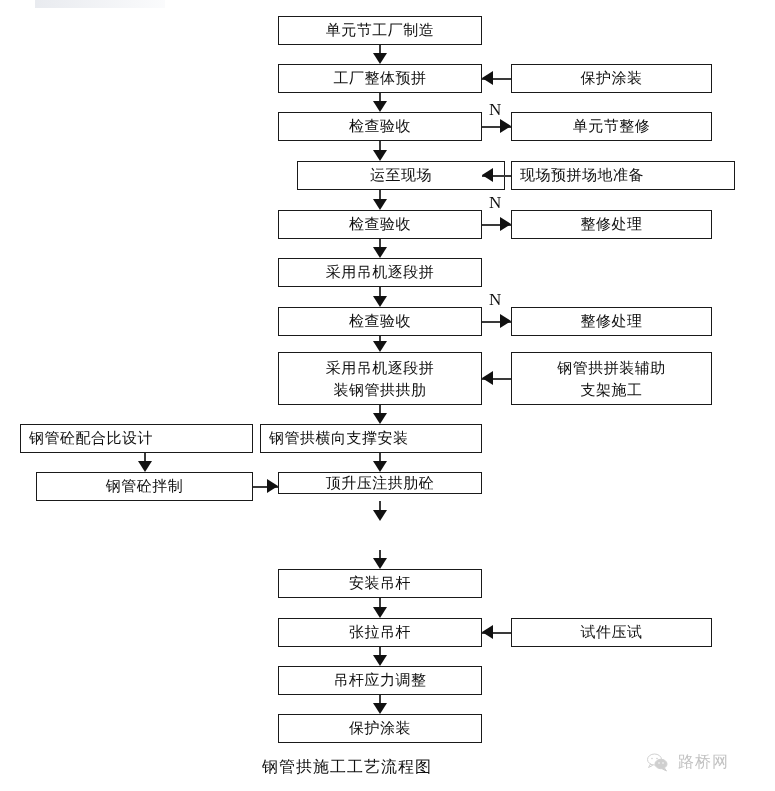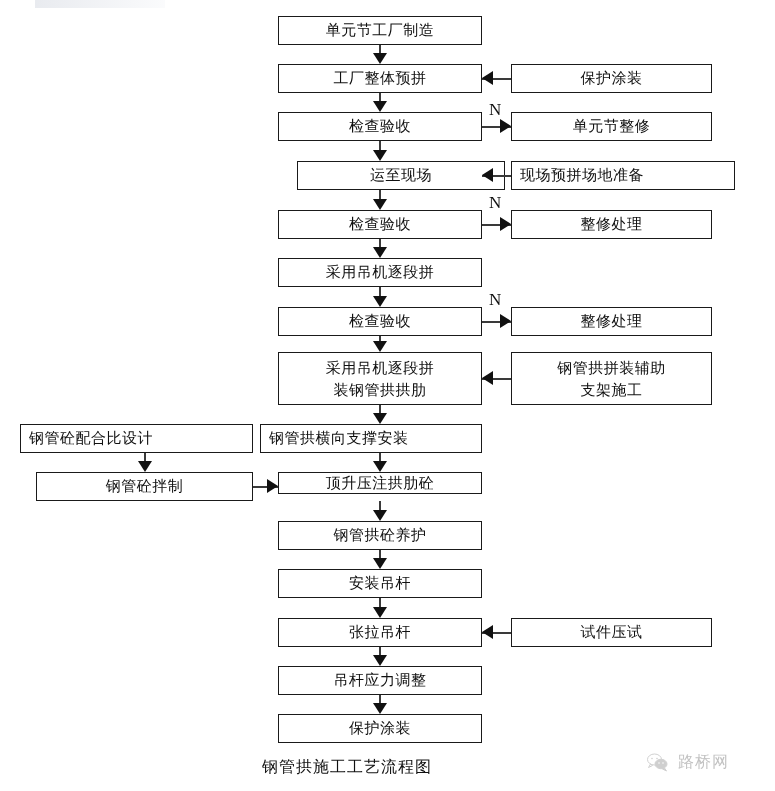--- a/index.html
+++ b/index.html
@@ -115,21 +115,20 @@
 
   <div class="node" style="left:278px;top:307px;width:204px;height:29px;">检查验收</div>
 
   <div class="node two-line" style="left:278px;top:352px;width:204px;height:53px;">采用吊机逐段拼
 装钢管拱拱肋</div>
 
   <div class="node left-text" style="left:260px;top:424px;width:222px;height:29px;">钢管拱横向支撑安装</div>
 
   <div class="node" style="left:278px;top:472px;width:204px;height:22px;">顶升压注拱肋砼</div>
 
-  <div class="node" style="left:278px;top:521px;width:204px;height:29px;">钢管拱砼养护</div>
 
   <div class="node" style="left:278px;top:569px;width:204px;height:29px;">安装吊杆</div>
 
   <div class="node" style="left:278px;top:618px;width:204px;height:29px;">张拉吊杆</div>
 
   <div class="node" style="left:278px;top:666px;width:204px;height:29px;">吊杆应力调整</div>
 
   <div class="node" style="left:278px;top:714px;width:204px;height:29px;">保护涂装</div>
 
   <div class="node" style="left:511px;top:64px;width:201px;height:29px;">保护涂装</div>

